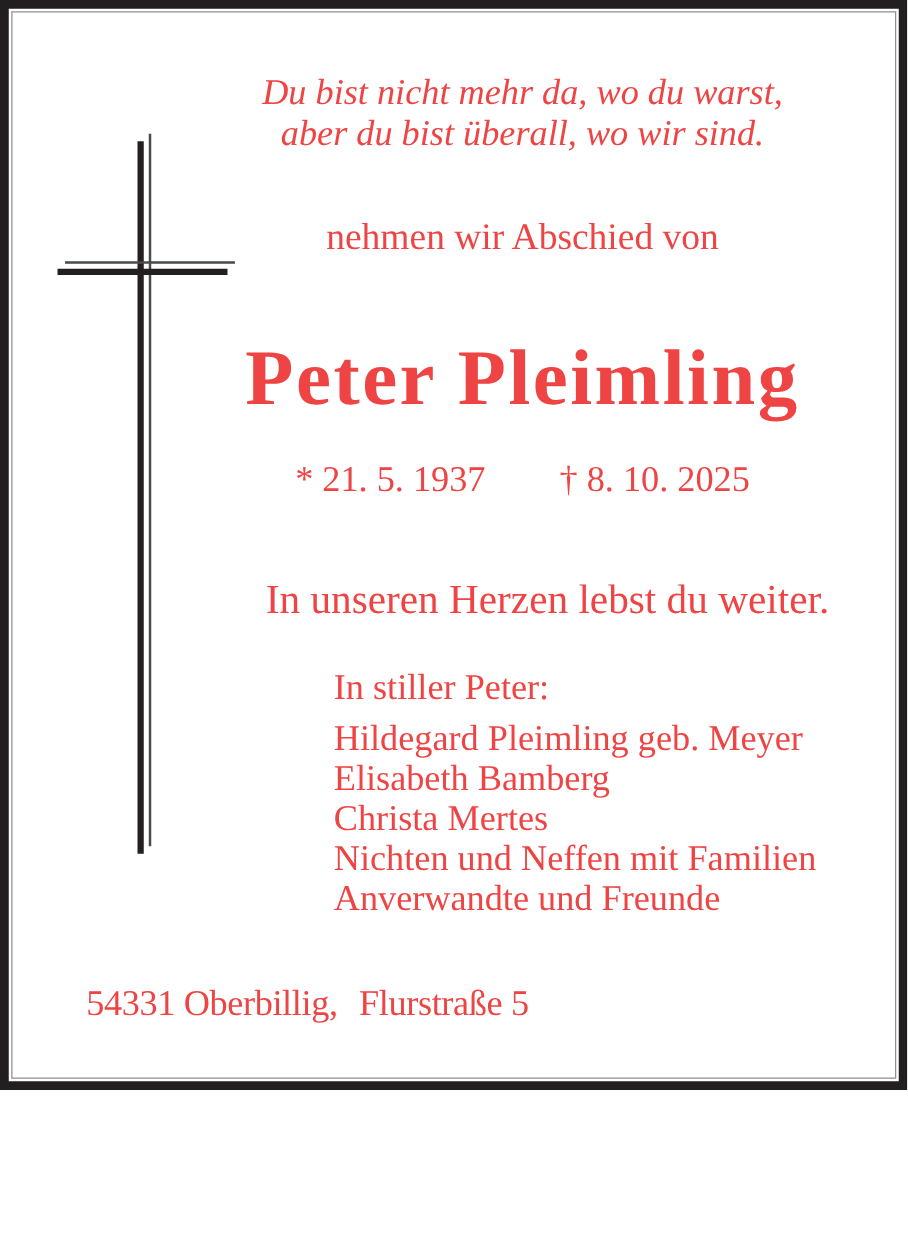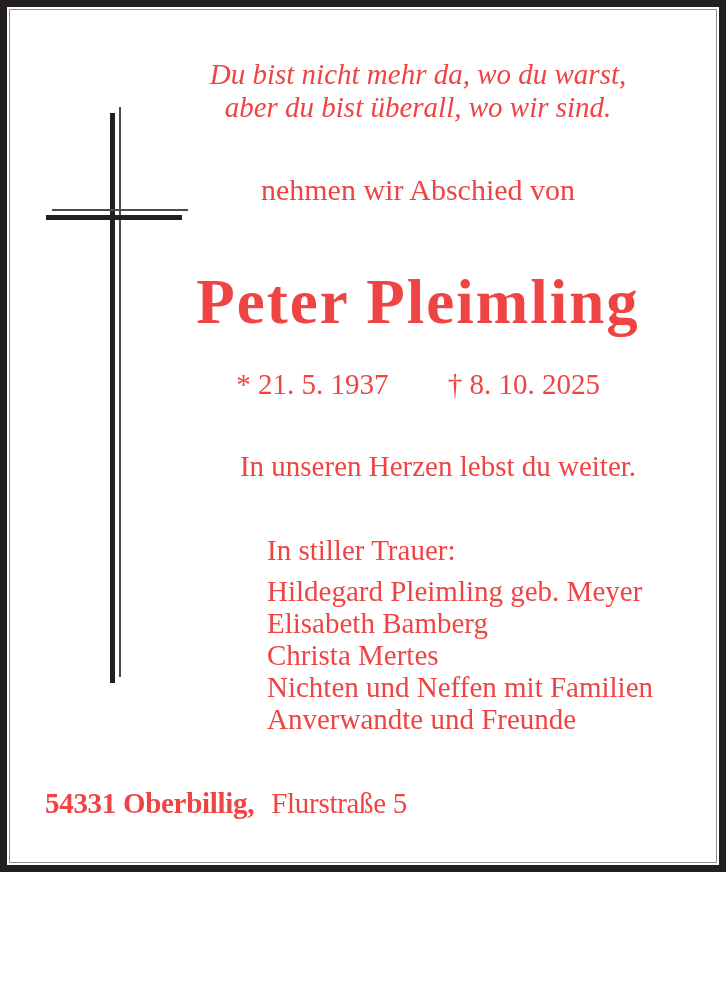--- a/index.html
+++ b/index.html
@@ -92,22 +92,22 @@
   .dates {
     top: 368px;
     font-size: 29px;
     line-height: 33px;
     white-space: nowrap;
   }
   .dates .death-date {
     margin-left: 52px;
   }
   .memorial {
-    top: 450px;
-    font-size: 29px;
+    top: 464px;
+    font-size: 33px;
     line-height: 33px;
     margin-left: 40px;
   }
   .mourning {
     position: absolute;
     left: 267px;
     top: 534px;
     text-align: left;
     font-size: 29px;
   }
@@ -121,21 +121,22 @@
   .address {
     position: absolute;
     left: 45px;
     top: 787px;
     font-size: 29px;
     line-height: 33px;
     letter-spacing: -0.3px;
     white-space: nowrap;
   }
   .address .address-bold {
-    font-weight: bold;
+    font-weight: normal;
+    margin-left: 24px;
   }
   .address .address-regular {
     margin-left: 0.35em;
   }
   .ceremony {
     position: absolute;
     left: 45px;
     top: 844px;
     right: 18px;
     font-size: 29px;
@@ -171,21 +172,21 @@
   <div class="centered-col deceased-name">Peter Pleimling</div>
 
   <div class="centered-col dates">
     <span class="birth-date">* 21. 5. 1937</span>
     <span class="death-date">† 8. 10. 2025</span>
   </div>
 
   <div class="centered-col memorial">In unseren Herzen lebst du weiter.</div>
 
   <div class="mourning">
-    <div class="heading">In stiller Trauer:</div>
+    <div class="heading">In stiller Peter:</div>
     <div class="mourner-line">Hildegard Pleimling geb. Meyer</div>
     <div class="mourner-line">Elisabeth Bamberg</div>
     <div class="mourner-line">Christa Mertes</div>
     <div class="mourner-line">Nichten und Neffen mit Familien</div>
     <div class="mourner-line">Anverwandte und Freunde</div>
   </div>
 
   <div class="address">
     <span class="address-bold">54331 Oberbillig,</span>
     <span class="address-regular">Flurstraße 5</span>

